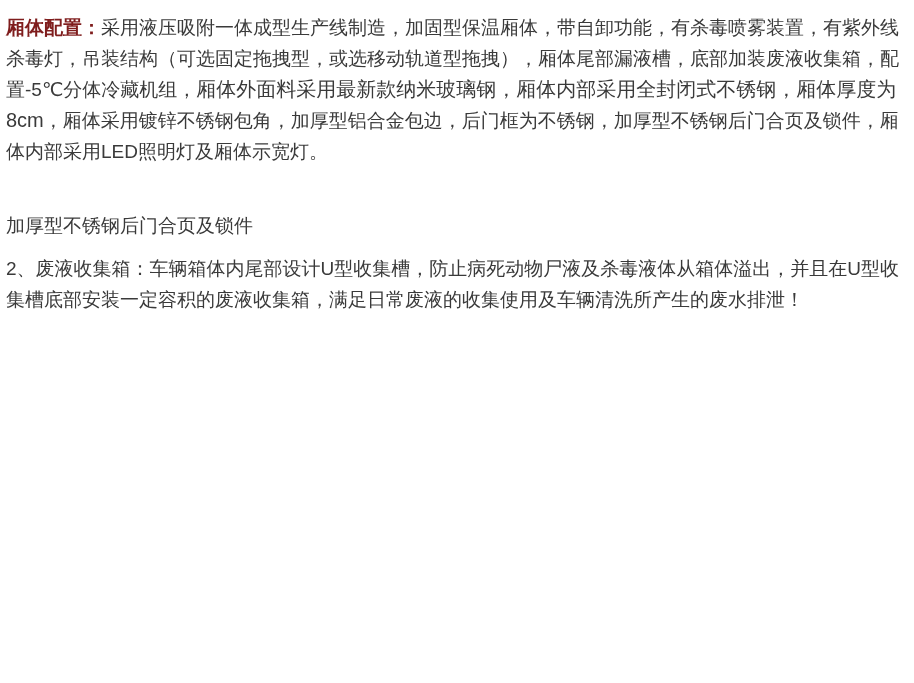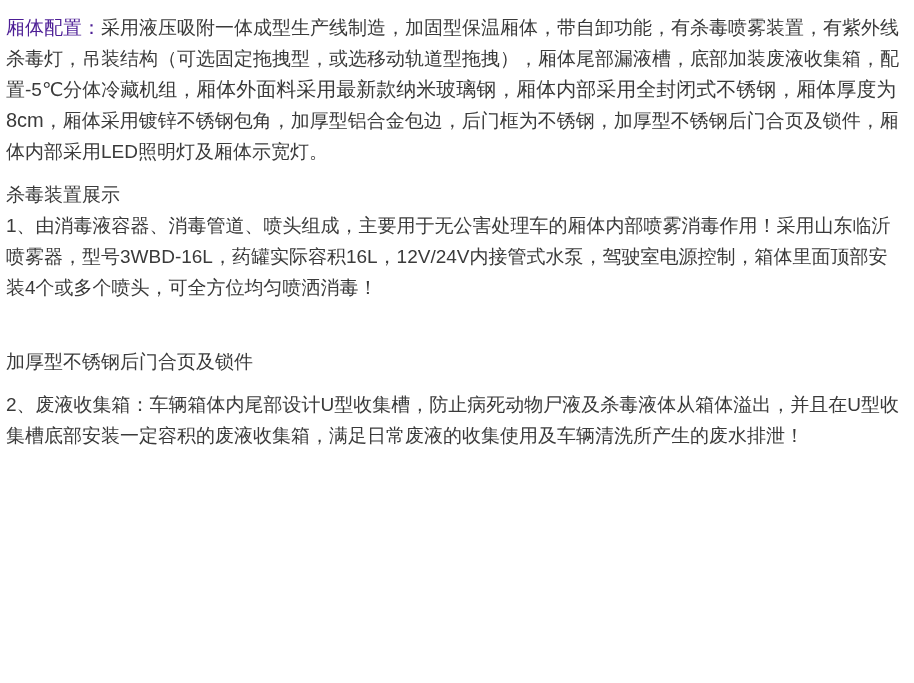--- a/index.html
+++ b/index.html
@@ -21,41 +21,37 @@
     word-break: break-all;
   }
   .article p {
     margin: 0 0 12px 0;
     padding: 0;
   }
   .article p:last-child {
     margin-bottom: 0;
   }
   .lead-label {
-    font-weight: normal;
-    color: #4c1d95;
+    font-weight: bold;
+    color: #7f1d1d;
   }
   .small-seg {
     font-size: 20px;
   }
 </style>
 </head>
 <body>
 
 <div class="article">
 
   <p>
     <strong class="lead-label">厢体配置：</strong><span>采用液压吸附一体成型生产线制造，加固型保温厢体，带自卸功能，有杀毒喷雾装置，有紫外线杀毒灯，吊装结构（可选固定拖拽型，或选移动轨道型拖拽），厢体尾部漏液槽，底部加装废液收集箱，配置-5℃分体冷藏机组，</span><span class="small-seg">厢体外面料采用最新款纳米玻璃钢，厢体内部采用全封闭式不锈钢，厢体厚度为8cm</span><span>，厢体采用镀锌不锈钢包角，加厚型铝合金包边，后门框为不锈钢，加厚型不锈钢后门合页及锁件，厢体内部采用LED照明灯及厢体示宽灯。</span>
   </p>
 
 
-  <p>
-    <span>杀毒装置展示</span><br>
-    <span>1、由消毒液容器、消毒管道、喷头组成，主要用于无公害处理车的厢体内部喷雾消毒作用！采用山东临沂喷雾器，型号3WBD-16L，药罐实际容积16L，12V/24V内接管式水泵，驾驶室电源控制，箱体里面顶部安装4个或多个喷头，可全方位均匀喷洒消毒！</span>
-  </p>
 
   <p>
     <br>
     <span>加厚型不锈钢后门合页及锁件</span>
   </p>
 
 
   <p>
     <span>2、废液收集箱：车辆箱体内尾部设计U型收集槽，防止病死动物尸液及杀毒液体从箱体溢出，并且在U型收集槽底部安装一定容积的废液收集箱，满足日常废液的收集使用及车辆清洗所产生的废水排泄！</span>
   </p>

